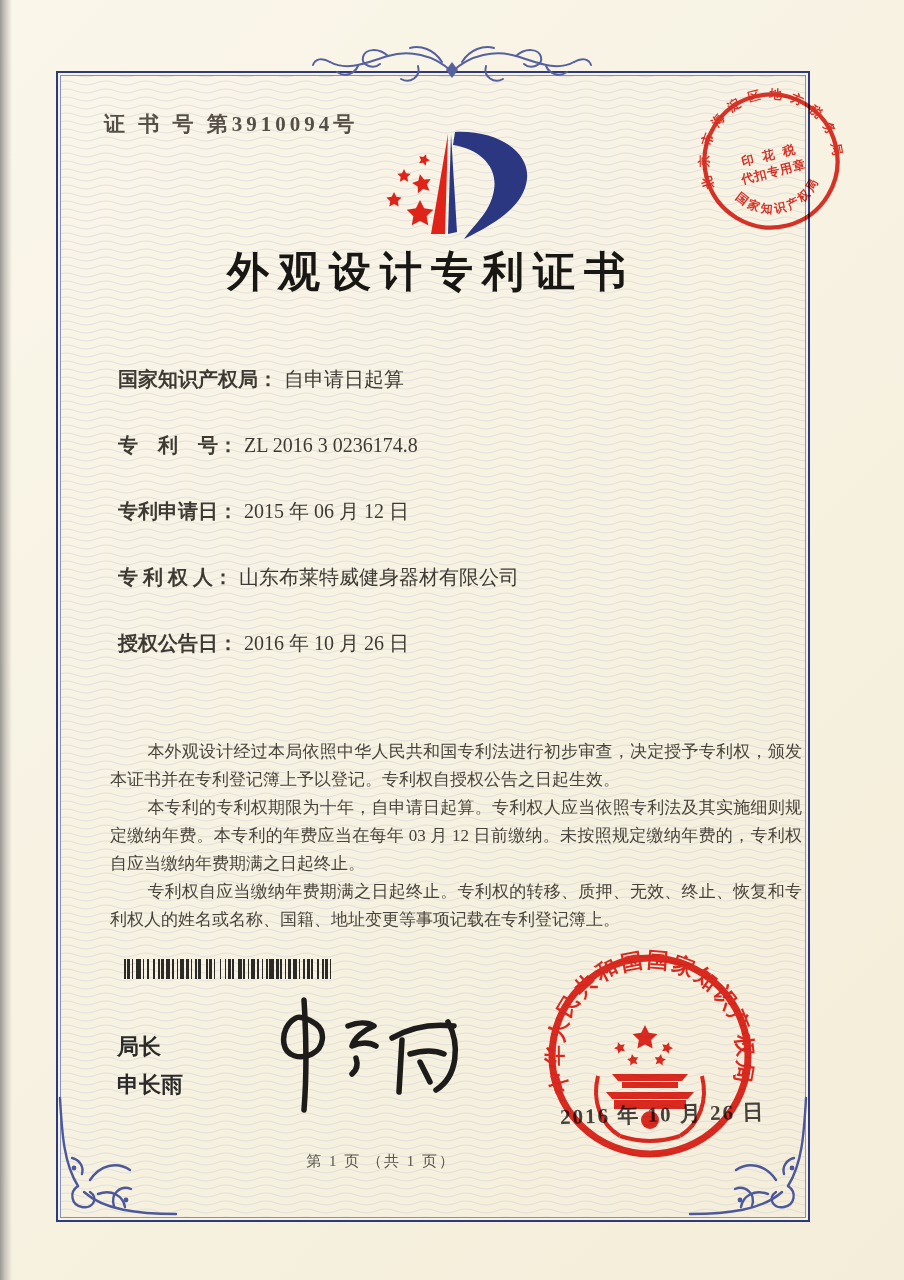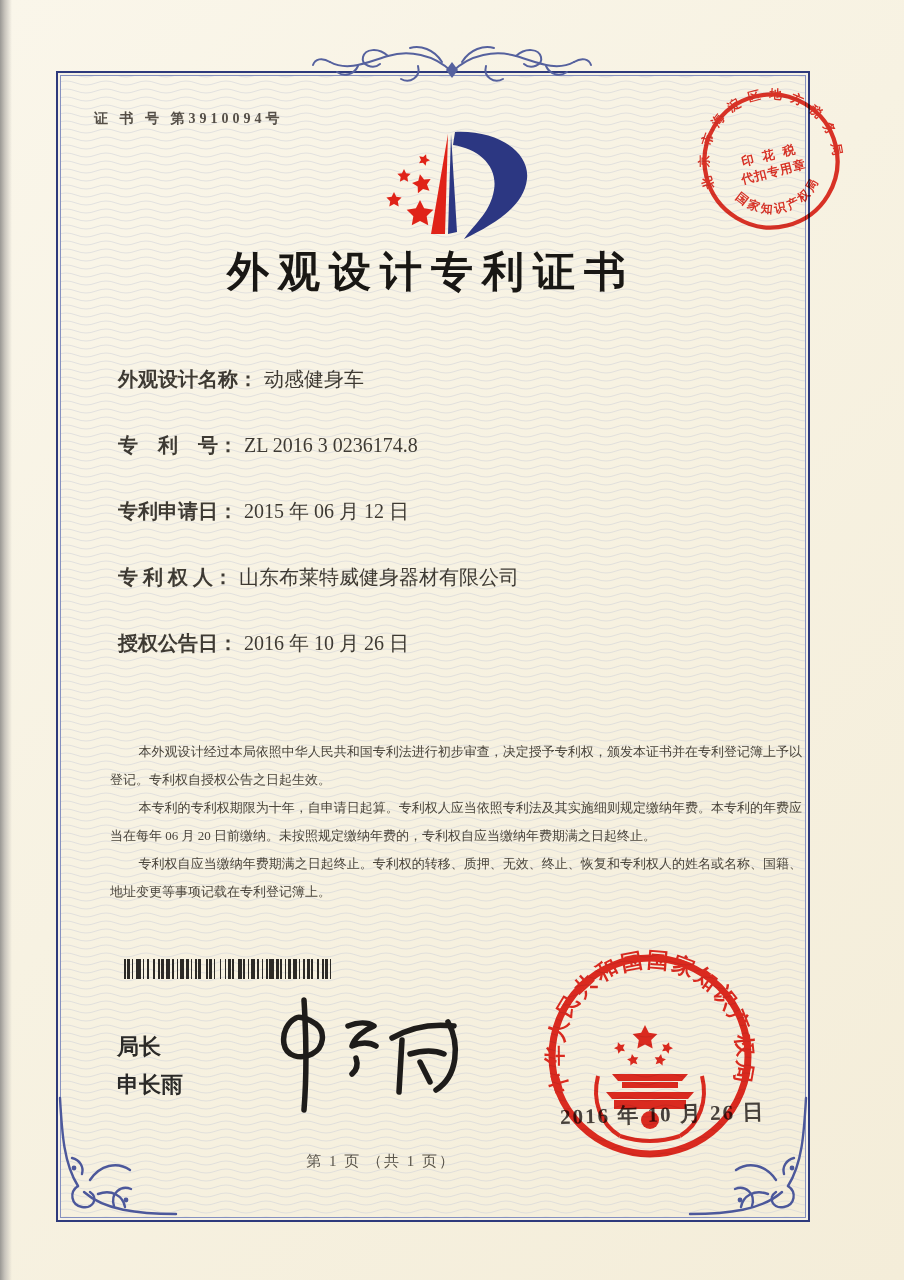--- a/index.html
+++ b/index.html
@@ -24,22 +24,22 @@
     z-index:1;
   }
   .waves{position:absolute;left:56px;top:71px;z-index:1;opacity:.55;}
   
   .ornament{position:absolute;z-index:2;}
   .orn-top{left:310px;top:36px;}
   .orn-bl{left:52px;top:1096px;}
   .orn-br{left:684px;top:1096px;}
   
   .cert-no{
-    position:absolute;left:94px;top:110px;z-index:3;
-    font-size:14px;letter-spacing:4px;color:#554f47;font-weight:600;
+    position:absolute;left:104px;top:110px;z-index:3;
+    font-size:21px;letter-spacing:4px;color:#554f47;font-weight:600;
   }
   .logo{position:absolute;left:360px;top:126px;z-index:3;}
   .doc-title{
     position:absolute;left:56px;top:244px;width:750px;text-align:center;z-index:3;
     font-size:42px;font-weight:bold;letter-spacing:9px;color:#191714;
   }
   
   .tax-stamp{position:absolute;left:695px;top:85px;z-index:4;mix-blend-mode:multiply;}
   .grant-seal{position:absolute;left:542px;top:948px;z-index:4;mix-blend-mode:multiply;}
   .seal-date{
@@ -48,21 +48,21 @@
     transform:rotate(-1.5deg);
   }
   
   .fields{position:absolute;left:118px;top:366px;width:620px;z-index:3;}
   .field-row{height:28px;margin-bottom:38px;font-size:20px;color:#3e3a33;}
   .field-label{font-weight:600;}
   .field-value{margin-left:6px;}
   
   .body-text{
     position:absolute;left:110px;top:738px;width:692px;z-index:3;
-    font-size:13px;line-height:28px;color:#49443b;text-align:justify;
+    font-size:17px;line-height:28px;color:#49443b;text-align:justify;
   }
   .body-text p{margin:0;text-indent:2.2em;}
   
   .barcode{
     position:absolute;left:124px;top:959px;height:20px;z-index:3;
     display:flex;align-items:stretch;
   }
   .barcode .bar{background:#2c2a26;}
   .barcode .gap{background:transparent;}
   .signer{
@@ -175,39 +175,39 @@
       <text x="80" y="78" text-anchor="middle" font-size="13" fill="#dd2318" font-weight="bold" letter-spacing="3">印 花 税</text>
       <text x="80" y="96" text-anchor="middle" font-size="13" fill="#dd2318" font-weight="bold" letter-spacing="1">代扣专用章</text>
       <text font-size="12.5" fill="#dd2318" font-weight="bold">
         <textPath href="#tp2" startOffset="2" textLength="104">国家知识产权局</textPath>
       </text>
     </g>
   </svg>
 
   <div class="fields">
     <div class="field-row">
-      <span class="field-label">外观设计名称：</span><span class="field-value">动感健身车</span>
+      <span class="field-label">国家知识产权局：</span><span class="field-value">自申请日起算</span>
     </div>
     <div class="field-row">
       <span class="field-label">专　利　号：</span><span class="field-value">ZL 2016 3 0236174.8</span>
     </div>
     <div class="field-row">
       <span class="field-label">专利申请日：</span><span class="field-value">2015 年 06 月 12 日</span>
     </div>
     <div class="field-row">
       <span class="field-label">专 利 权 人：</span><span class="field-value">山东布莱特威健身器材有限公司</span>
     </div>
     <div class="field-row">
       <span class="field-label">授权公告日：</span><span class="field-value">2016 年 10 月 26 日</span>
     </div>
   </div>
 
   <div class="body-text">
     <p>本外观设计经过本局依照中华人民共和国专利法进行初步审查，决定授予专利权，颁发本证书并在专利登记簿上予以登记。专利权自授权公告之日起生效。</p>
-    <p>本专利的专利权期限为十年，自申请日起算。专利权人应当依照专利法及其实施细则规定缴纳年费。本专利的年费应当在每年 06 月 20 日前缴纳。未按照规定缴纳年费的，专利权自应当缴纳年费期满之日起终止。</p>
+    <p>本专利的专利权期限为十年，自申请日起算。专利权人应当依照专利法及其实施细则规定缴纳年费。本专利的年费应当在每年 03 月 12 日前缴纳。未按照规定缴纳年费的，专利权自应当缴纳年费期满之日起终止。</p>
     <p>专利权自应当缴纳年费期满之日起终止。专利权的转移、质押、无效、终止、恢复和专利权人的姓名或名称、国籍、地址变更等事项记载在专利登记簿上。</p>
   </div>
 
   <div class="barcode" id="barcode">
       <div class="bar" style="width: 1.55px;"></div>
       <div class="gap" style="width: 1.55px;"></div>
       <div class="bar" style="width: 3.1px;"></div>
       <div class="gap" style="width: 1.55px;"></div>
       <div class="bar" style="width: 1.55px;"></div>
       <div class="gap" style="width: 3.1px;"></div>

